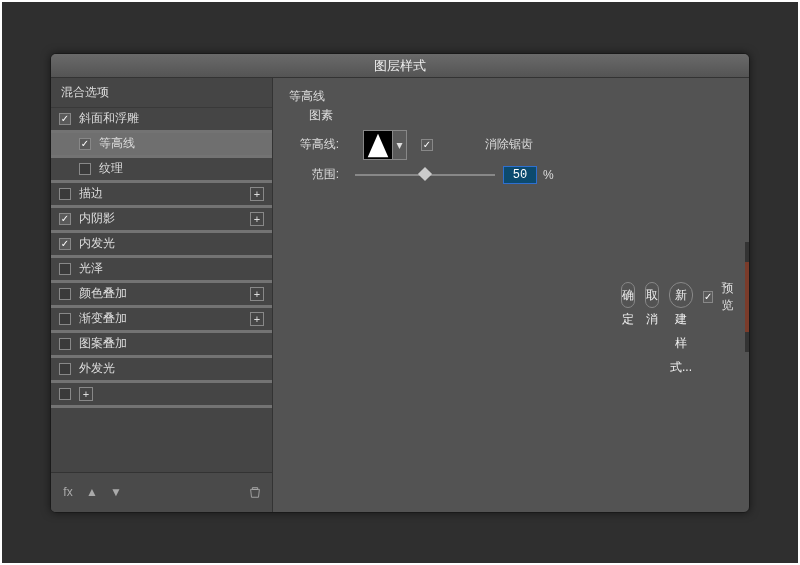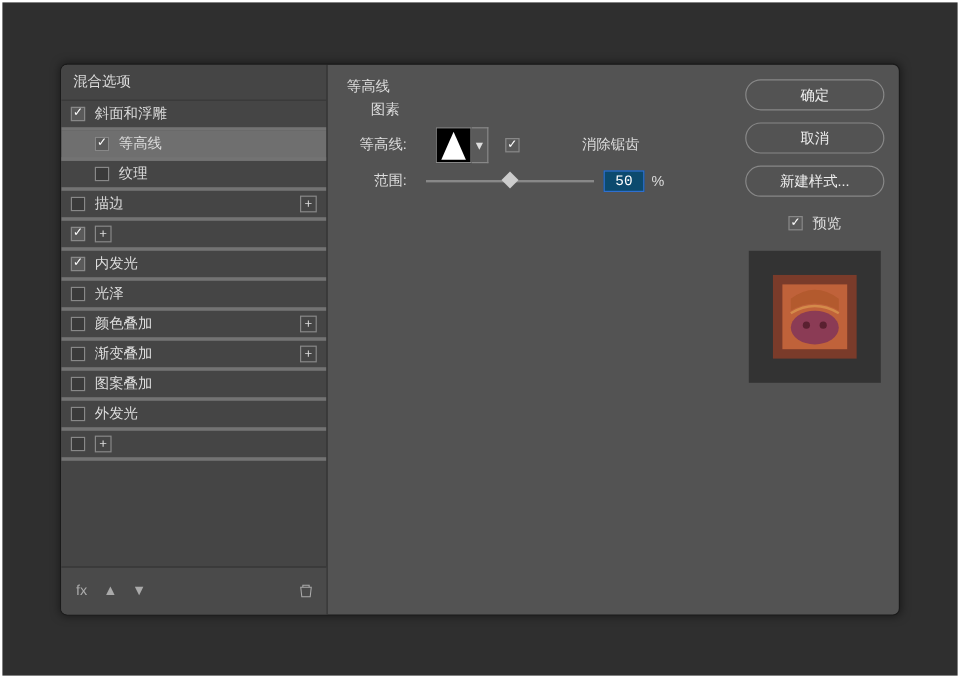--- a/index.html
+++ b/index.html
@@ -30,30 +30,31 @@
 .wedge { width: 30px; height: 30px; background: #000; border: 1px solid #888; display: flex; align-items: flex-end; justify-content: center; }
 .wedge svg { width: 100%; height: 100%; }
 .drop { width: 14px; height: 30px; background: #5a5a5a; border: 1px solid #888; border-left: none; display: flex; align-items: center; justify-content: center; color: #ddd; font-size: 9px; }
 .anti { display: flex; align-items: center; margin-left: 14px; gap: 44px; }
 .slider { position: relative; width: 140px; height: 14px; margin-right: 8px; }
 .slider .track { position: absolute; top: 6px; left: 0; right: 0; height: 2px; background: #888; }
 .slider .thumb { position: absolute; top: 1px; width: 10px; height: 10px; background: #ccc; transform: rotate(45deg); margin-left: -5px; }
 .numbox { width: 34px; height: 18px; background: #0c4a6e; border: 1px solid #2f6fd0; color: #fff; text-align: center; line-height: 16px; font-family: Liberation Mono, monospace; }
 .pct { margin-left: 6px; }
 
-.right { width: 140px; padding: 12px; display: flex; flex-direction: column; align-items: center; gap: 10px; }
+.right { width: 140px; padding: 12px; display: flex; flex-direction: row; align-items: center; gap: 10px; }
 .btn { width: 116px; height: 26px; border: 1px solid #888; border-radius: 13px; background: #535353; color: #eee; text-align: center; line-height: 24px; cursor: pointer; }
 .prev-ck { display: flex; align-items: center; color: #ddd; margin-top: 4px; justify-content: center; }
 .preview { width: 110px; height: 110px; background: #333; display: flex; align-items: center; justify-content: center; margin-top: 4px; }
 .preview svg { width: 70px; height: 70px; }
 </style>
 </head>
 <body>
 
 <div class="dialog">
+  <div class="titlebar">图层样式</div>
   <div class="body">
     <div class="sidebar">
       <div class="sb-list">
         <div class="sb-head">混合选项</div>
         <div id="rows">
             <div class="sb-row">
               <span class="cb on"></span>
               <span class="lbl">斜面和浮雕</span>
             </div>
             <div class="sb-row sub sel">
@@ -64,20 +65,21 @@
               <span class="cb"></span>
               <span class="lbl">纹理</span>
             </div>
             <div class="sb-row">
               <span class="cb"></span>
               <span class="lbl">描边</span>
               <span class="plus">+</span>
             </div>
             <div class="sb-row">
               <span class="cb on"></span>
+              <span class="lbl">内阴影</span>
               <span class="plus">+</span>
             </div>
             <div class="sb-row">
               <span class="cb on"></span>
               <span class="lbl">内发光</span>
             </div>
             <div class="sb-row">
               <span class="cb"></span>
               <span class="lbl">光泽</span>
             </div>

